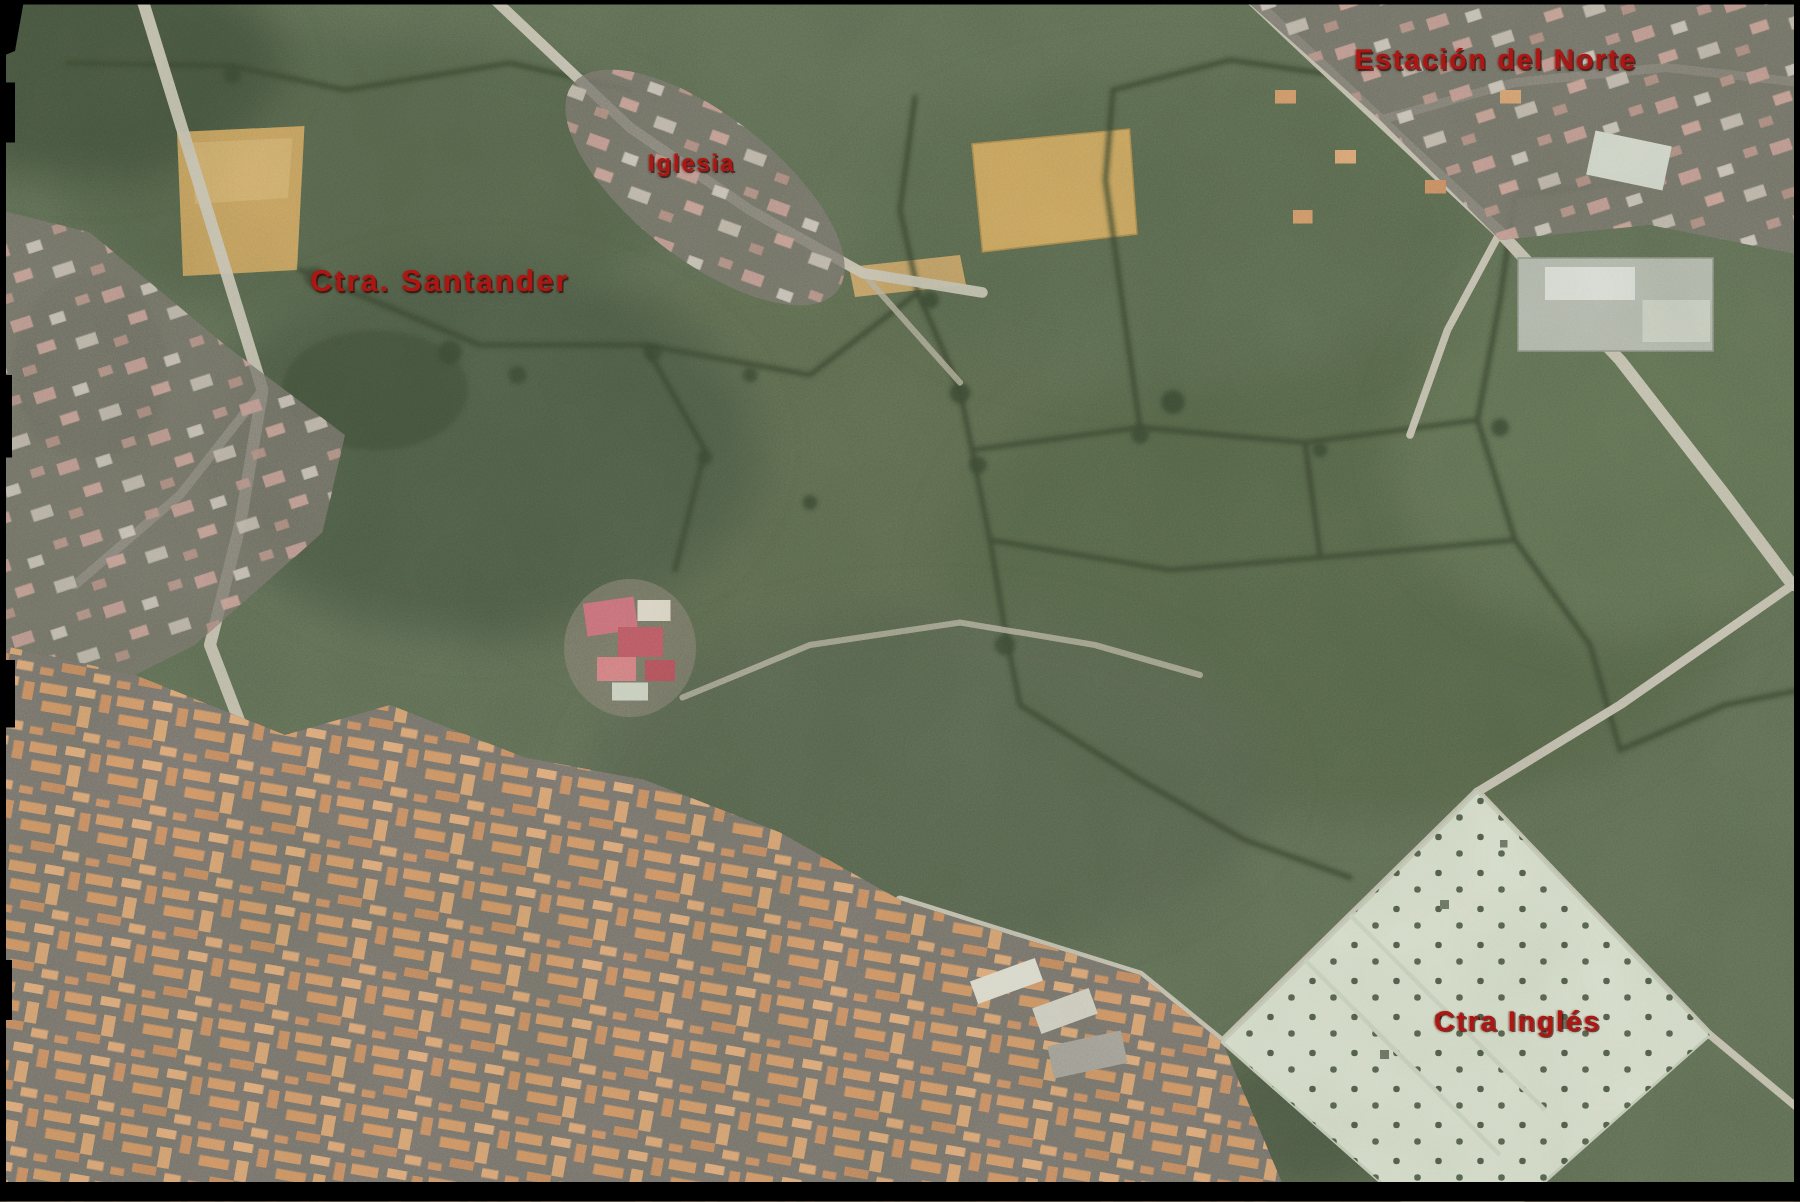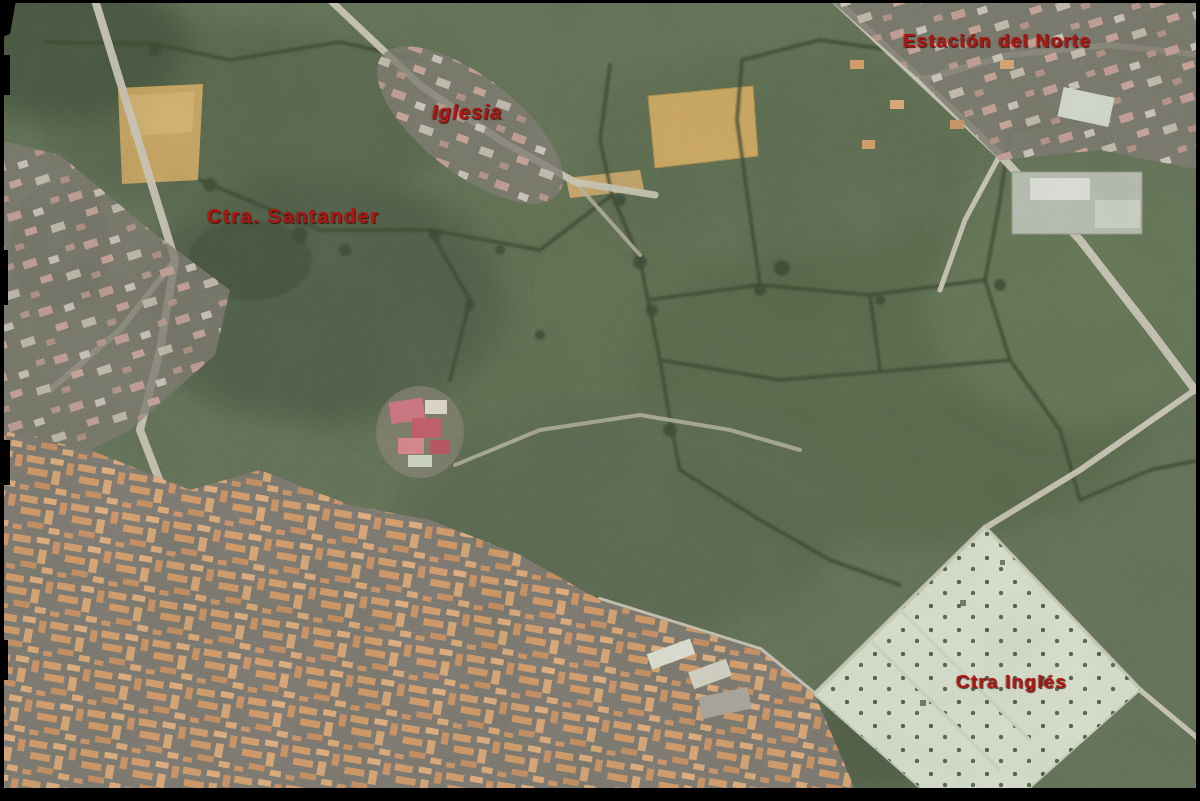--- a/index.html
+++ b/index.html
@@ -4,22 +4,22 @@
 <style>
   html,body{margin:0;padding:0;background:#000;}
   .stage{position:relative;width:1200px;height:801px;overflow:hidden;background:#fdba74;
          font-family:"Liberation Sans",sans-serif;}
   .photo{position:absolute;left:0;top:0;}
   .map-label{position:absolute;color:var(--label-red,#ad1612);
              font:bold 19px "Liberation Sans",sans-serif;letter-spacing:1.2px;
              white-space:nowrap;filter:blur(.35px);
              text-shadow:1px 1px 0 rgba(50,0,0,.6),-1px 0 1px rgba(140,30,20,.45),0 1px 2px rgba(0,0,0,.35);}
   #lbl-station{left:903px;top:30px;}
-  #lbl-church{left:432px;top:101px;font-size:20px;font-style:italic;}
-  #lbl-road{left:207px;top:205px;font-size:20px;letter-spacing:1.6px;}
+  #lbl-church{left:432px;top:101px;font-size:16px;}
+  #lbl-road{left:207px;top:177px;font-size:20px;letter-spacing:1.6px;}
   #lbl-store{left:956px;top:671px;}
 </style>
 </head>
 <body>
 
 <div class="stage">
 
   <svg class="photo" width="1200" height="801" viewBox="0 0 1200 801" xmlns="http://www.w3.org/2000/svg">
     <defs>
       <filter id="soft" x="-60%" y="-60%" width="220%" height="220%">

